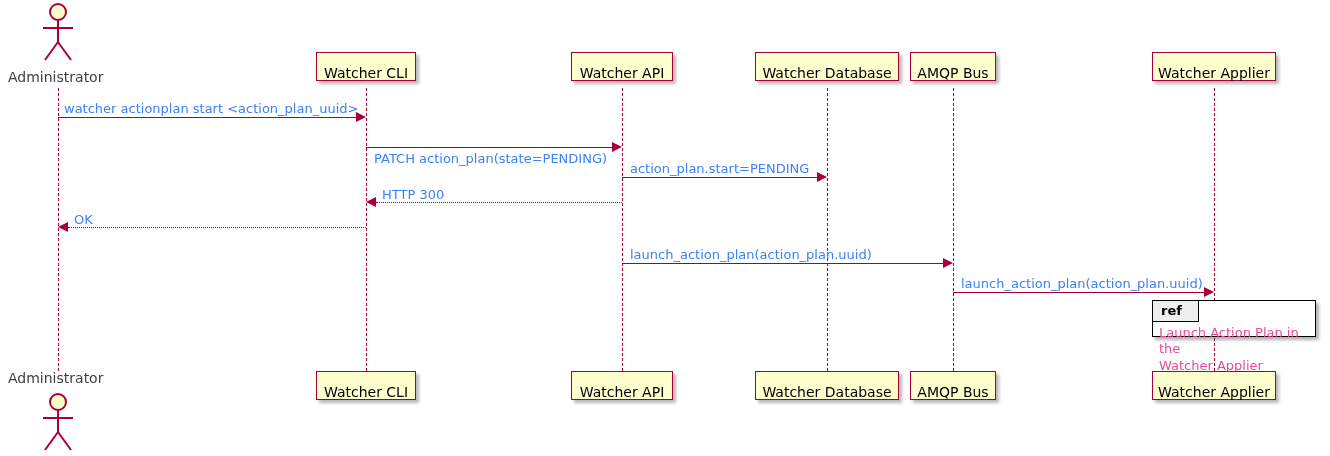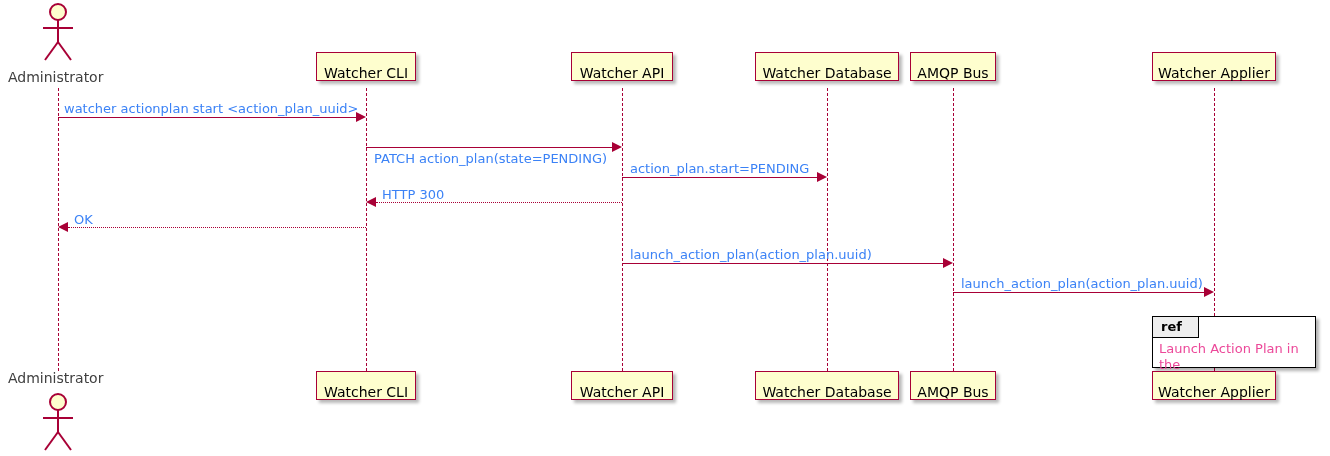--- a/index.html
+++ b/index.html
@@ -167,21 +167,21 @@
   <div class="arrow-head left" style="left:58px; top:222px;"></div>
 
   <div class="msg-label" style="left:630px; top:248px;">launch_action_plan(action_plan.uuid)</div>
   <div class="msg-line" style="left:622px; top:263px; width:321px;"></div>
   <div class="arrow-head right" style="left:943px; top:258px;"></div>
 
   <div class="msg-label" style="left:961px; top:277px;">launch_action_plan(action_plan.uuid)</div>
   <div class="msg-line" style="left:953px; top:292px; width:251px;"></div>
   <div class="arrow-head right" style="left:1204px; top:287px;"></div>
 
-  <div class="ref-box" style="left:1152px; top:316px; width:164px; height:52px;">
+  <div class="ref-box" style="left:1152px; top:300px; width:164px; height:37px;">
     <div class="ref-tab">ref</div>
     <div class="ref-body">
       <div>Launch Action Plan in the</div>
       <div>Watcher Applier</div>
     </div>
   </div>
 
   <div class="participant-box" style="left:316px; top:371px; width:100px; height:29px;">
     <span>Watcher CLI</span>
   </div>

